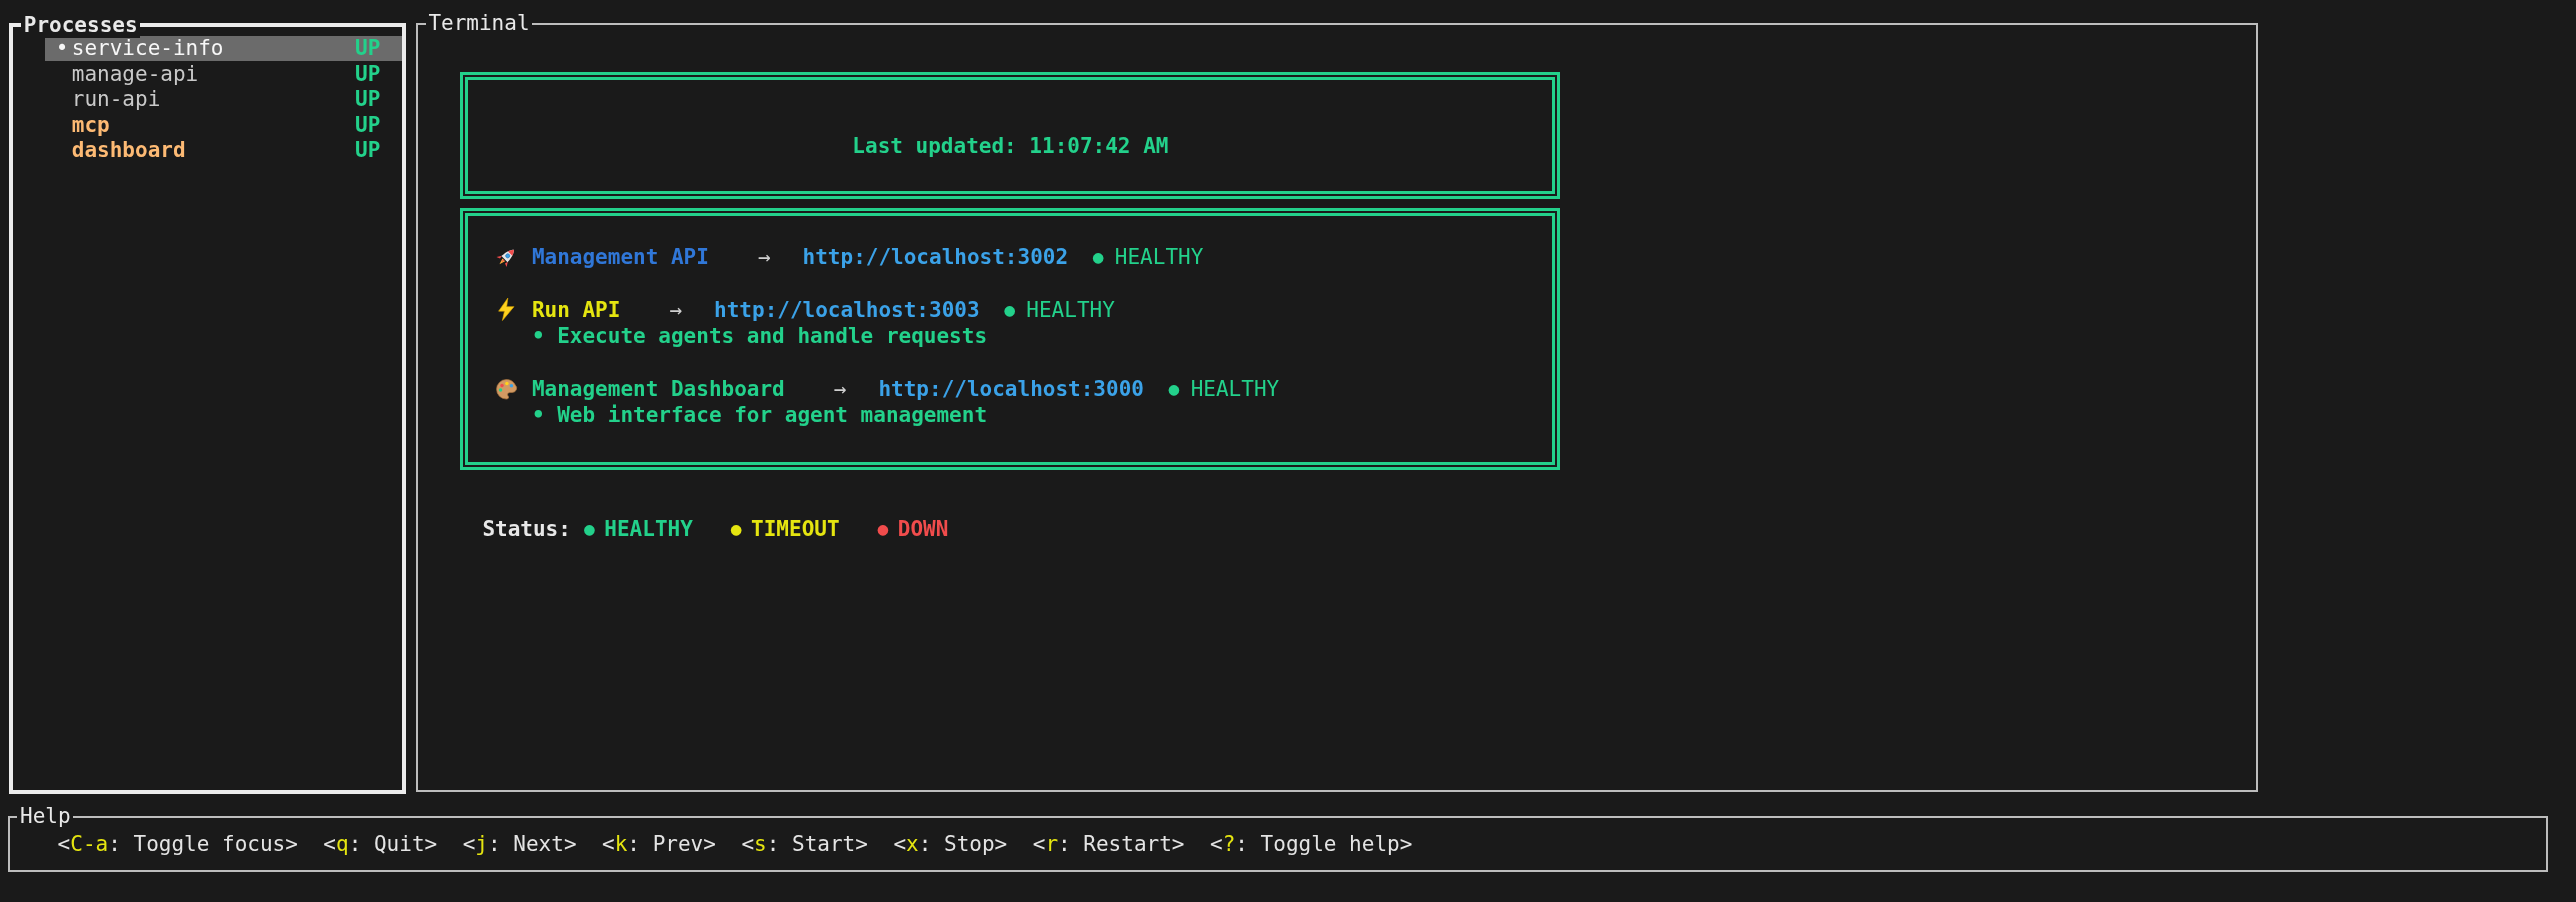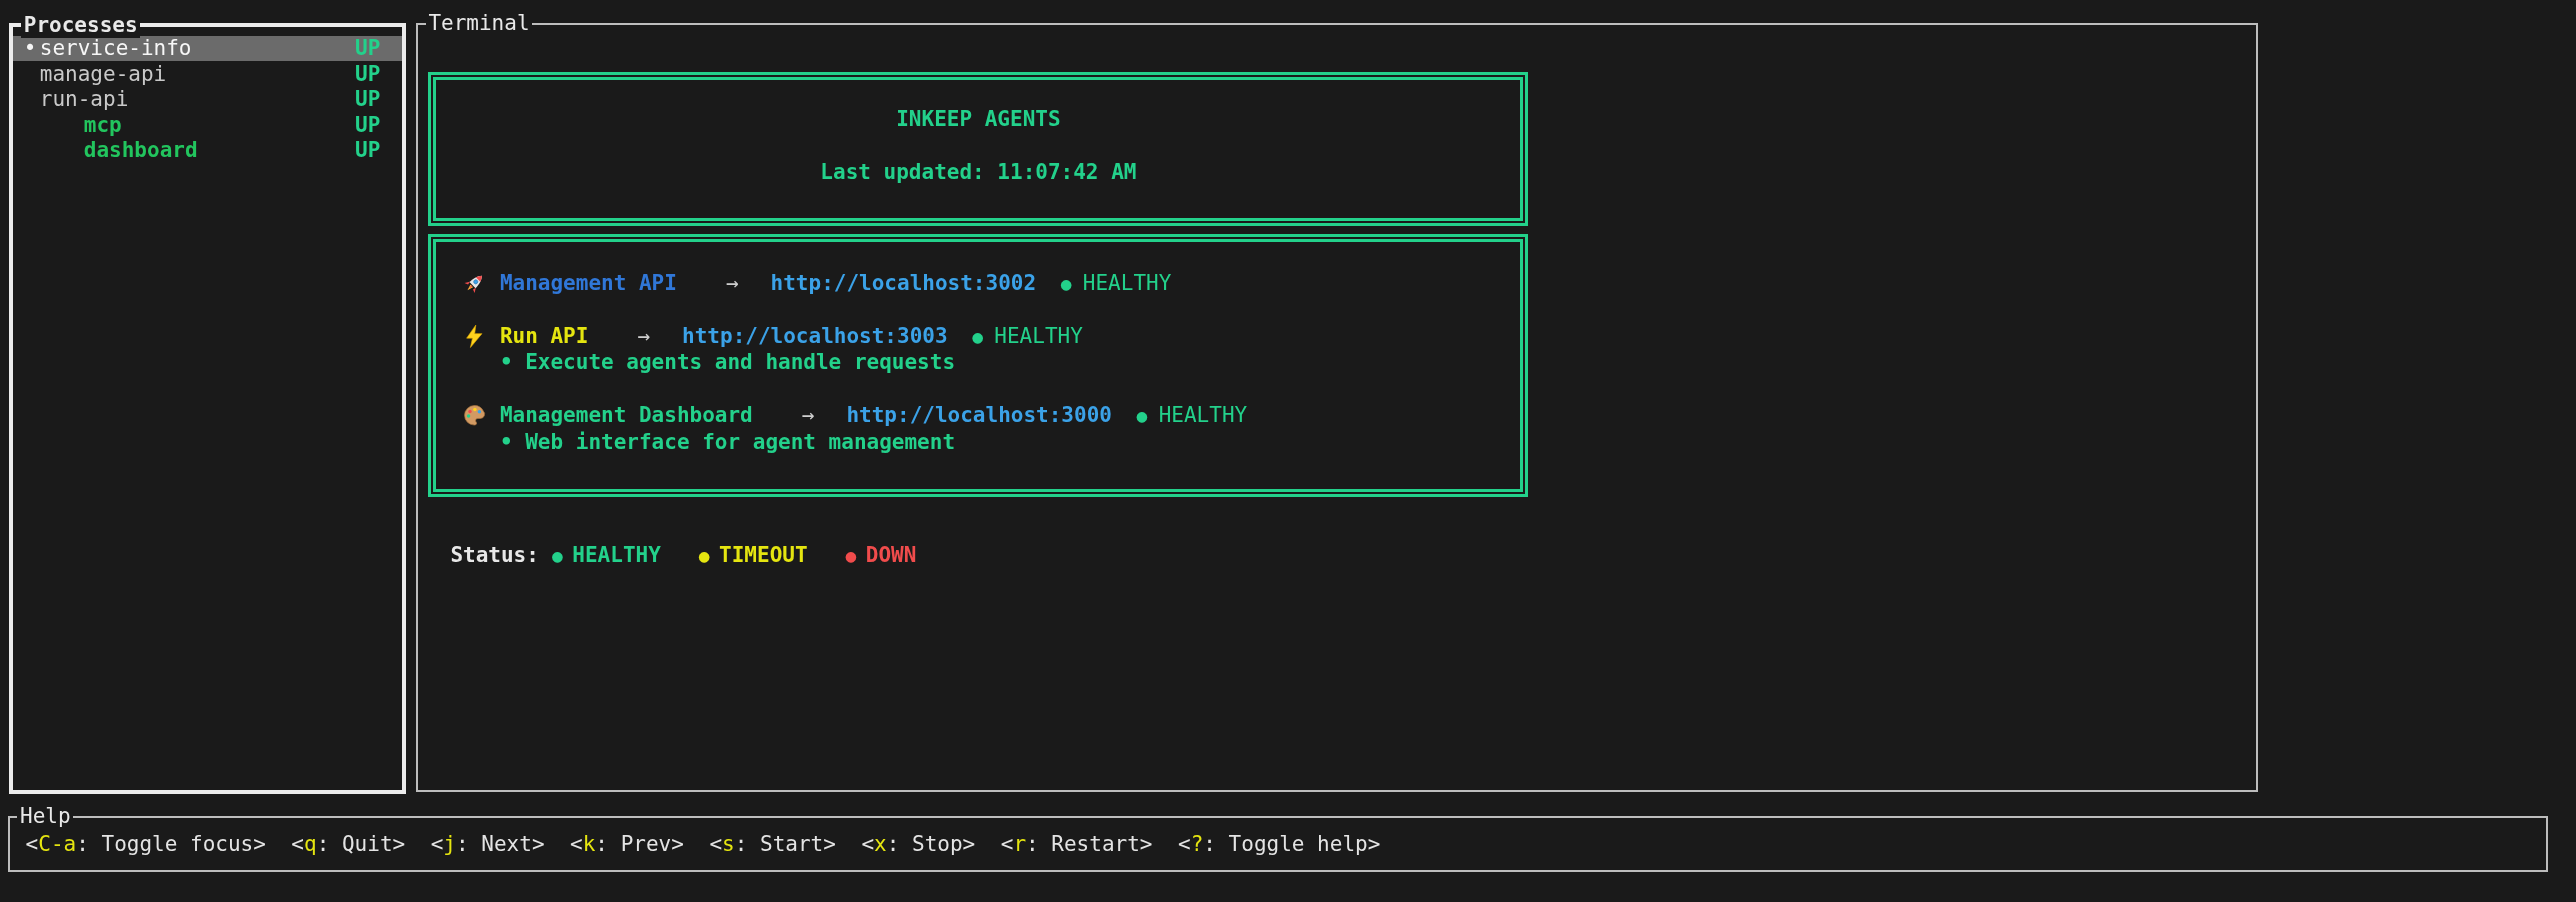--- a/index.html
+++ b/index.html
@@ -1,31 +1,31 @@
 <!DOCTYPE html>
 <html style="--bg: #1a1a1a; --white: #e9e9e9; --dim: #c9c9c9; --selbg: #6b6b6b; --border: #bdbdbd; --borderBright: #ececec; --green: #23d18b; --yellow: #e5e510; --red: #f14c4c; --blue: #3077d8; --lightblue: #3ba2e8; --cyan: #36a3e0;font-size:15px"><head>
 <meta charset="utf-8">
 <style>
   * { margin:0; padding:0; box-sizing:border-box; }
   html,body { width:2576px; height:903px; background:var(--bg,#1a1a1a); overflow:hidden; }
   body { font-family:"DejaVu Sans Mono","Liberation Mono",monospace; font-size:21px; color:var(--white,#e9e9e9); position:relative; }
 
-  .panel { position:absolute; background:var(--bg); }
+  .panel { position:absolute; background:var(--bg);padding-left:32px; }
   .panel-title { position:absolute; top:-14px; left:7.6px; background:var(--bg); padding:0 2.8px; line-height:24.6px; color:var(--white); white-space:nowrap; }
 
   
   #processes { left:9.4px; top:23px; width:397px; height:771px; border:4.7px solid var(--borderBright,#ececec); }
   #processes .panel-title { font-weight:bold; }
   .prow { display:flex; align-items:center; height:25.5px; padding:0 22px 0 10.4px; white-space:pre; }
   .prow .bullet { display:inline-block; width:16px; color:#f5f5f5; }
   .prow .pstatus { margin-left:auto; color:var(--green); font-weight:bold; }
   .prow.selected { background:var(--selbg,#6b6b6b); }
   .prow.selected .pname { color:#f7f7f7; }
   .prow.dim .pname { color:var(--dim,#c9c9c9); }
-  .prow.boldname .pname { color:#22c55e; font-weight:bold;margin-left:44px; }
+  .prow.boldname .pname { color:#fdba74; font-weight:bold; }
   .prows { padding-top:8.5px; }
 
   
   #terminal { left:416px; top:23px; width:1842px; height:769px; border:2.8px solid var(--border,#bdbdbd); }
   .term-content { padding:47px 0 0 10.4px; }
   .gbox { border:8.5px double var(--green,#23d18b); width:1100px; }
   #header-box { text-align:center; padding:26.4px 0 32px 0; }
   #header-box .app-title { color:var(--green); font-weight:bold; line-height:26.4px; }
   #header-box .updated { color:var(--green); font-weight:bold; line-height:26.4px; margin-top:26.4px; }
   #services-box { margin-top:8.5px; padding:28px 19px 34px 25.5px; }
@@ -95,21 +95,20 @@
       <span class="pstatus">UP</span>
     </div>
   </div>
 </div>
 
 <div class="panel" id="terminal">
   <div class="panel-title">Terminal</div>
   <div class="term-content">
 
     <div class="gbox" id="header-box">
-      <div class="app-title">INKEEP AGENTS</div>
       <div class="updated">Last updated: 11:07:42 AM</div>
     </div>
 
     <div class="gbox" id="services-box">
 
       <div class="svc">
         <div class="svc-line">
           <span class="icon-slot">
             <svg class="emoji" viewBox="0 0 24 24">
               <g transform="rotate(45 12 12)">

